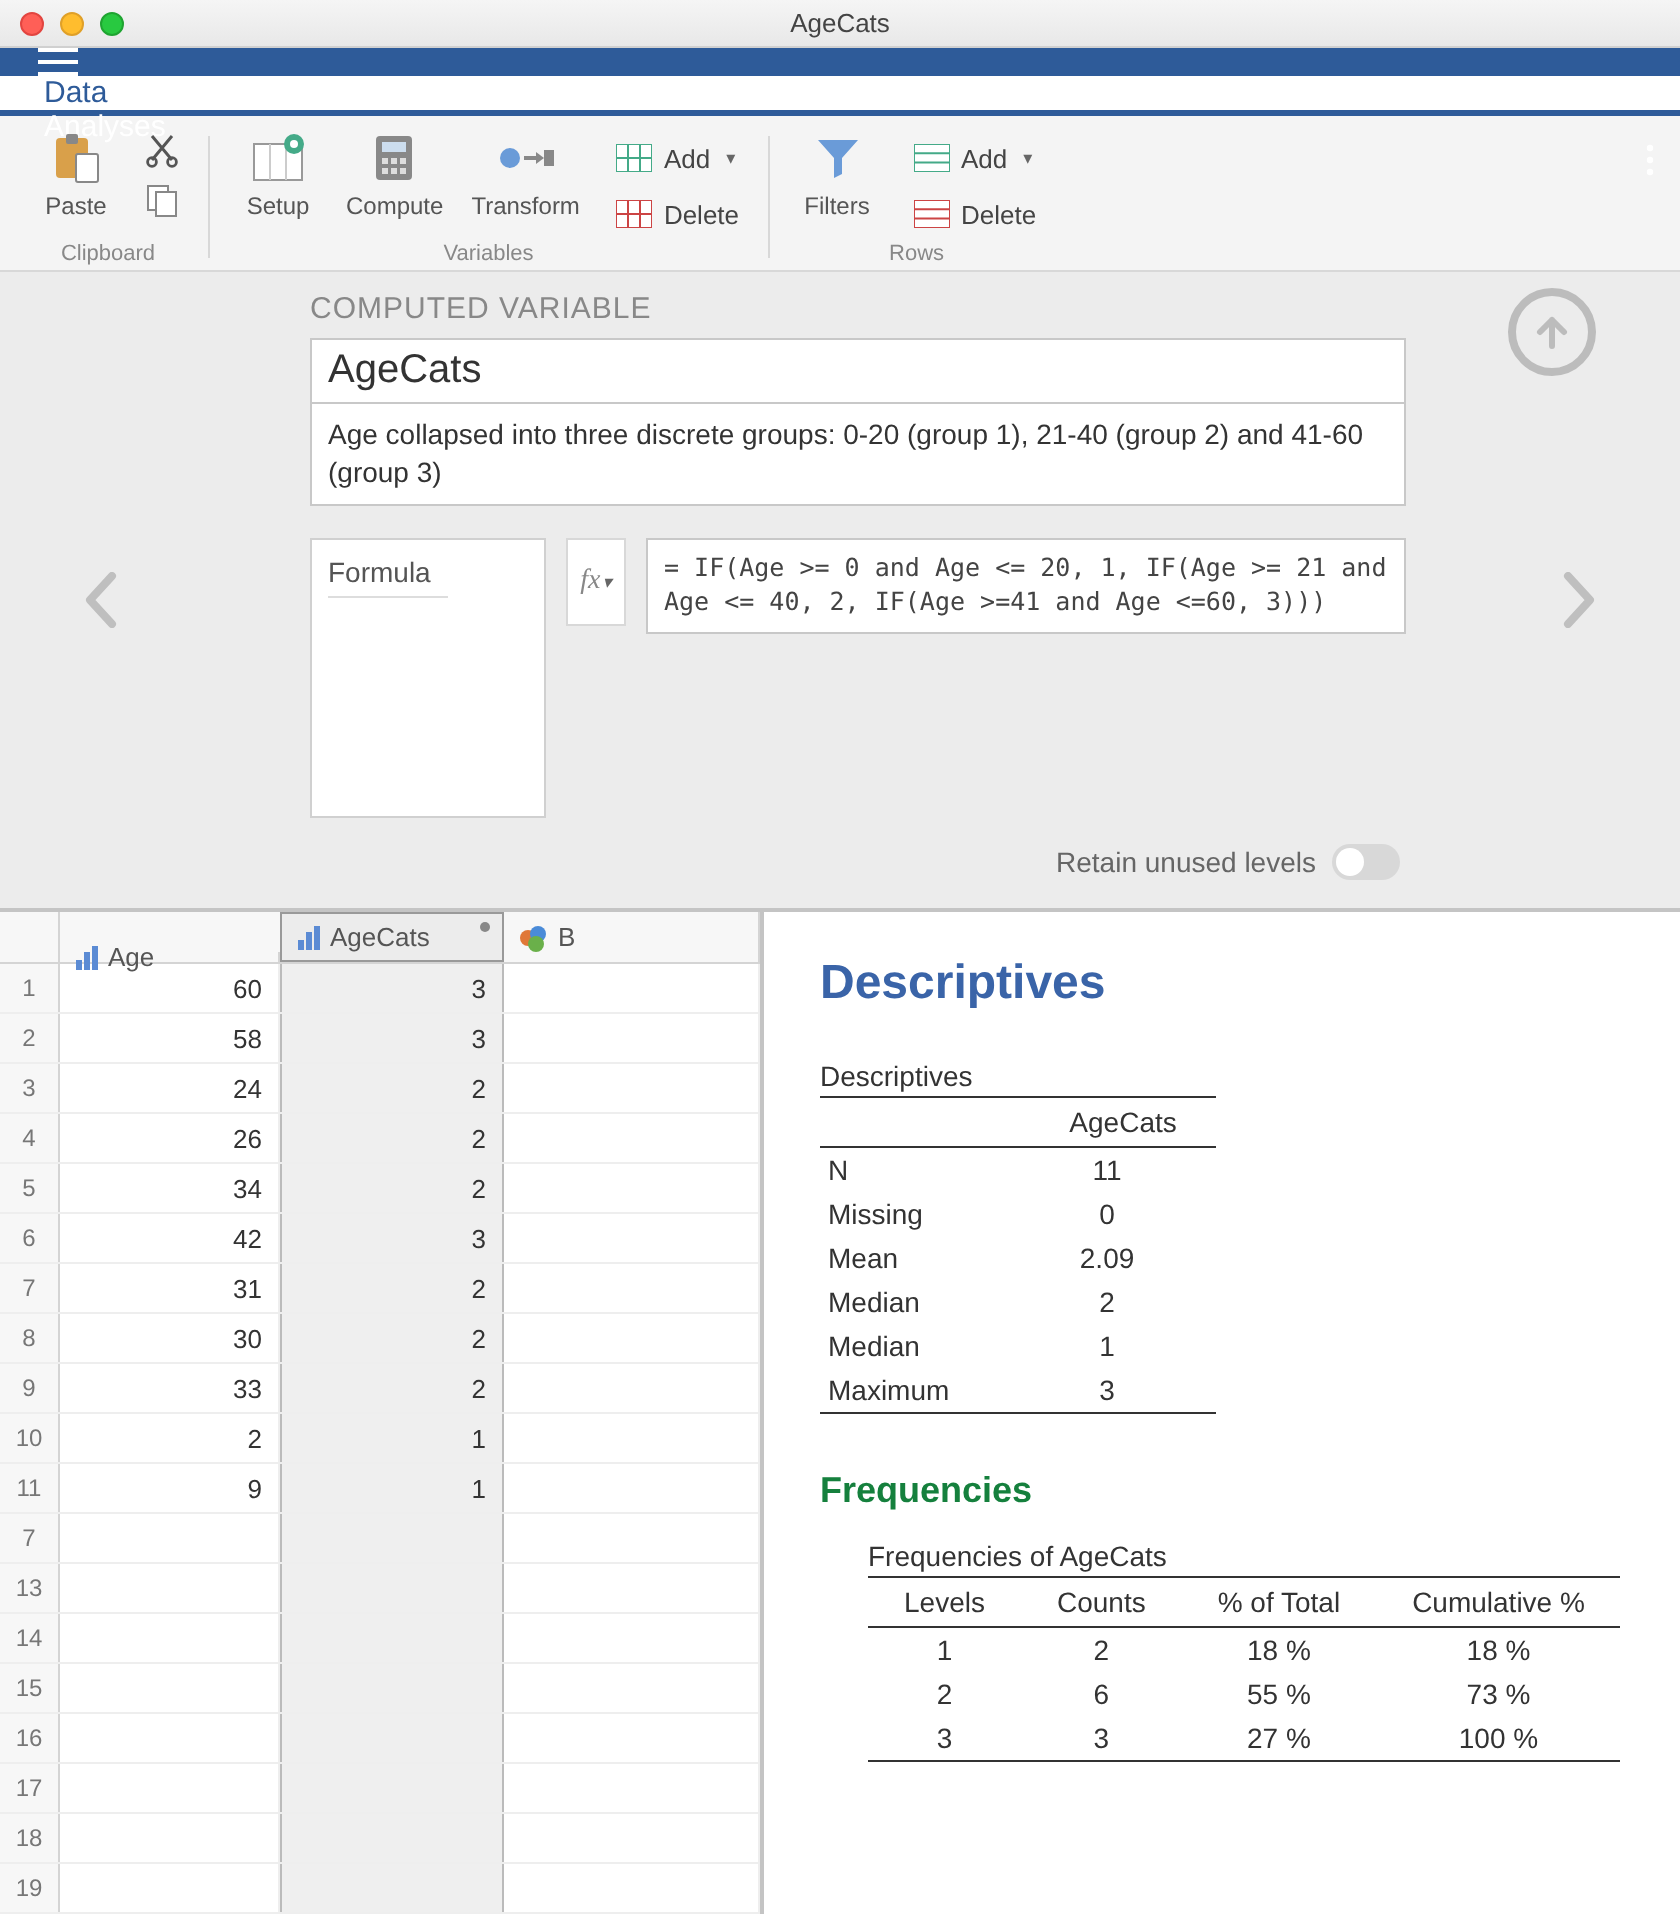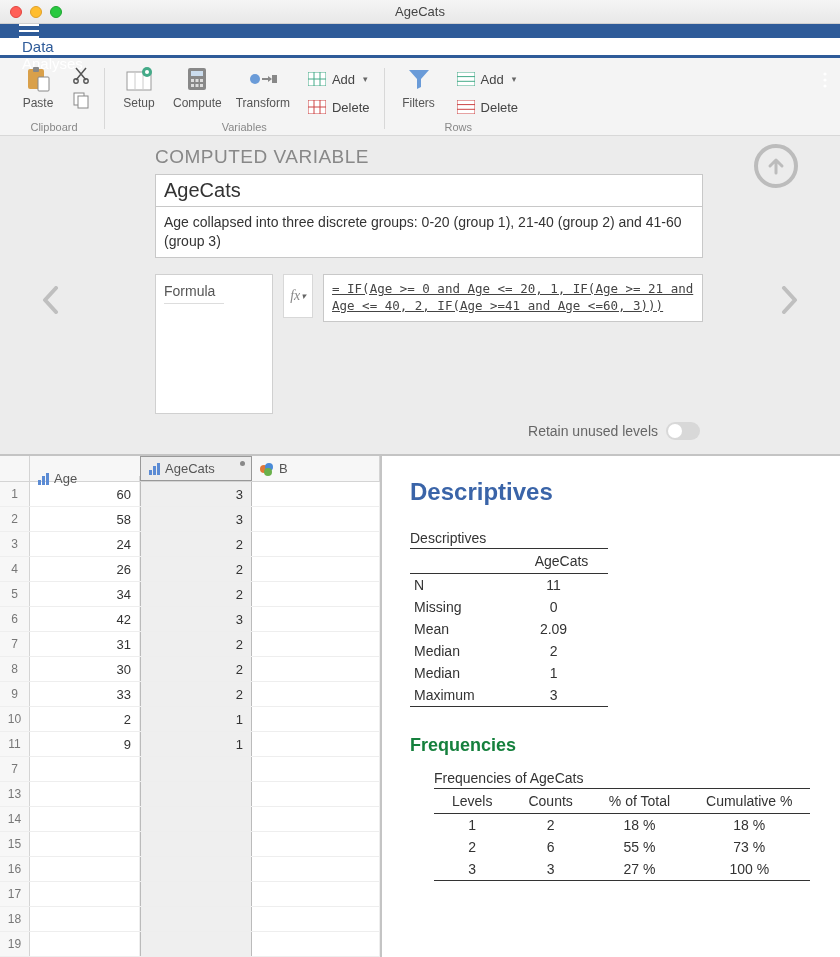--- a/index.html
+++ b/index.html
@@ -85,21 +85,21 @@
     background:#ececec;
     padding: 10px 40px 10px 40px;
     position:relative;
     height: 318px;
   }
   .var-panel-inner {
     margin-left: 115px;
     width: 548px;
   }
   .panel-title {
-    font-size:19px; color:#888; letter-spacing:0.5px; margin-bottom:6px;
+    font-size:15px; color:#888; letter-spacing:0.5px; margin-bottom:6px;
     font-weight:300;
   }
   .name-input {
     width:100%; border:1px solid #c8c8c8; background:#fff;
     font-size:20px; padding:4px 8px; color:#333;
   }
   .desc-box {
     width:100%; border:1px solid #c8c8c8; background:#fff; border-top:none;
     font-size:14px; padding:6px 8px; color:#333; line-height:1.35;
   }
@@ -113,21 +113,20 @@
     width:30px; height:44px; border:1px solid #d8d8d8; background:#ffffff;
     display:flex; align-items:center; justify-content:center;
     font-family: 'Times New Roman', serif; font-style:italic; color:#888;
     font-size:14px; cursor:pointer;
   }
   .formula-body {
     flex:1; border:1px solid #c8c8c8; background:#fff;
     font-family: "Menlo","Consolas",monospace; font-size:12.5px;
     padding:6px 8px; color:#444; line-height:1.35;
     min-height:44px;
-    text-decoration:underline;
   }
   .nav-arrow {
     position:absolute; top:150px; font-size:28px; color:#bfbfbf; cursor:pointer;
     user-select:none;
   }
   .nav-left { left:42px; }
   .nav-right { right:42px; }
   .up-circle {
     position:absolute; top:8px; right:42px;
     width:44px; height:44px; border:4px solid #bcbcbc; border-radius:50%;

